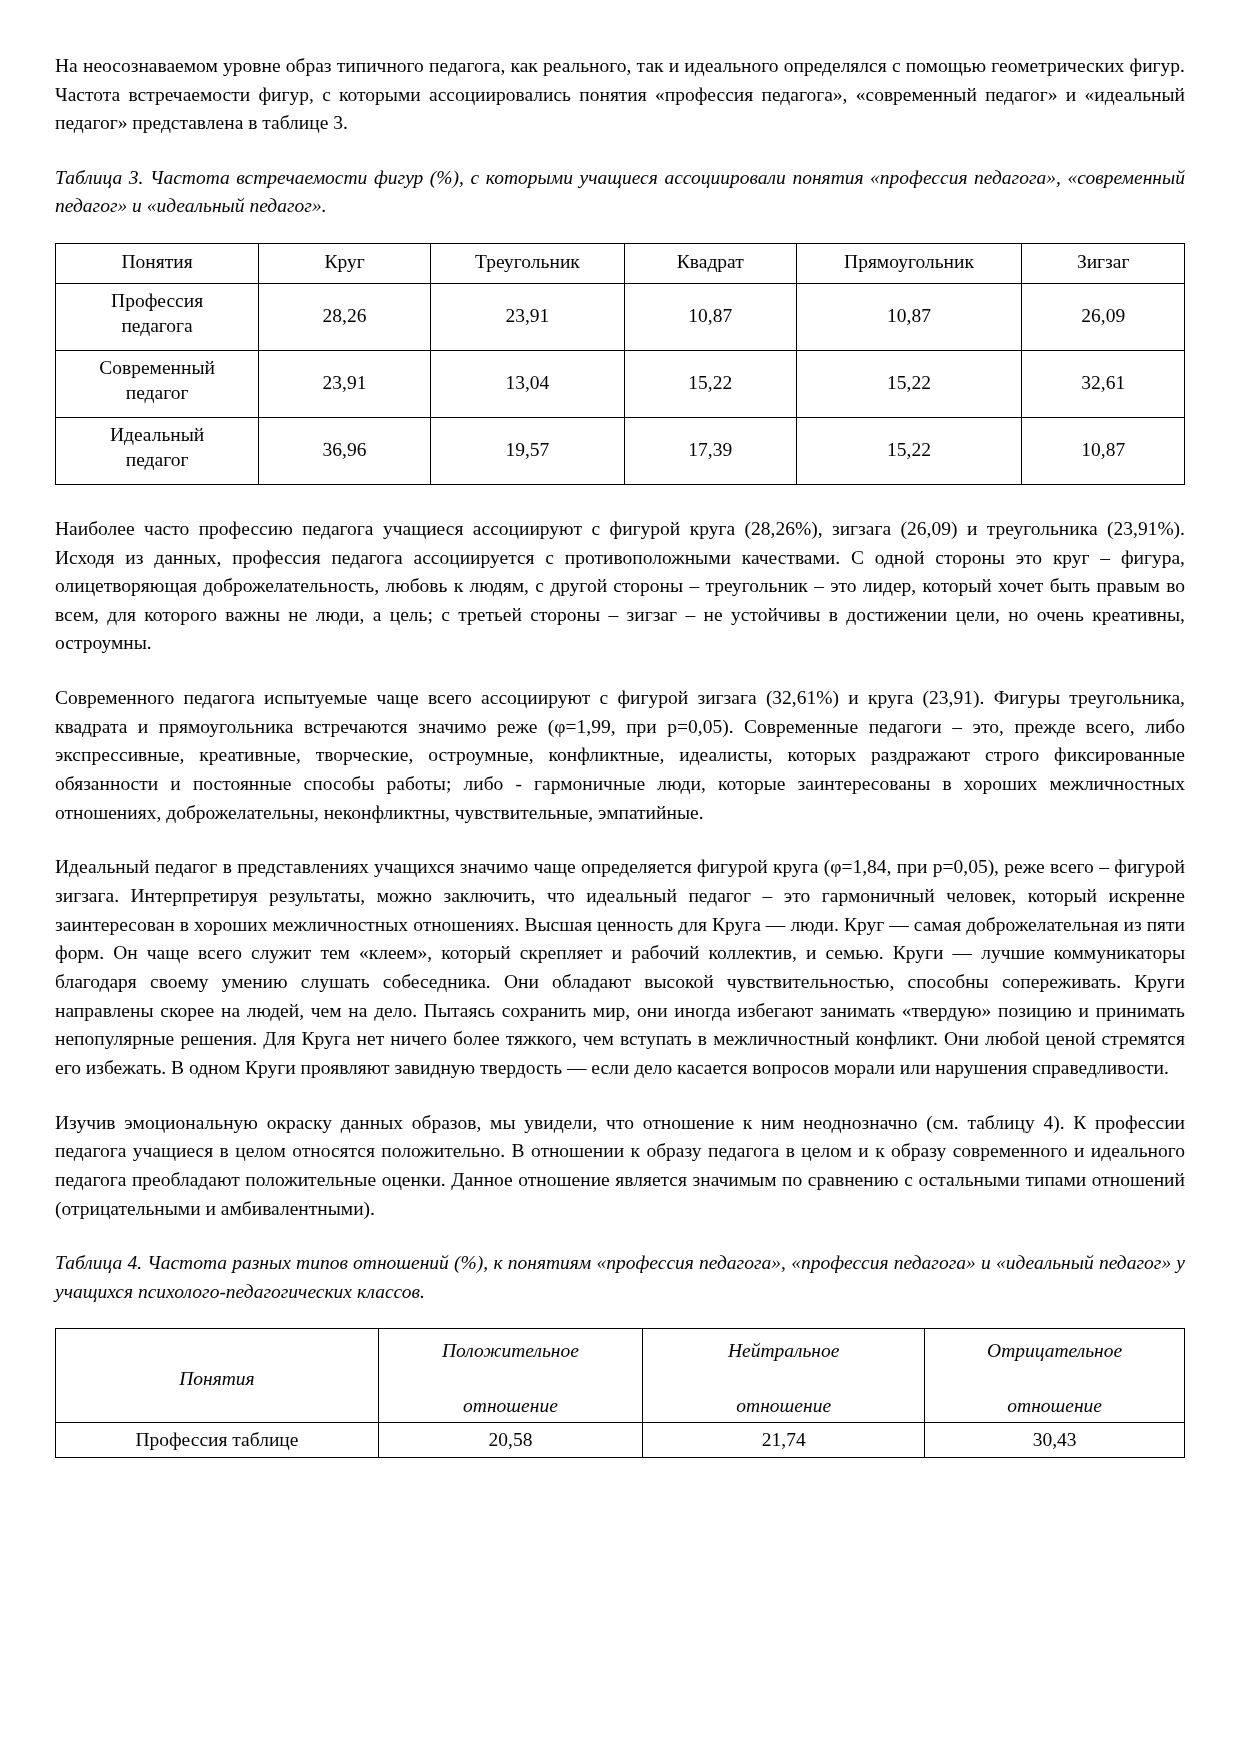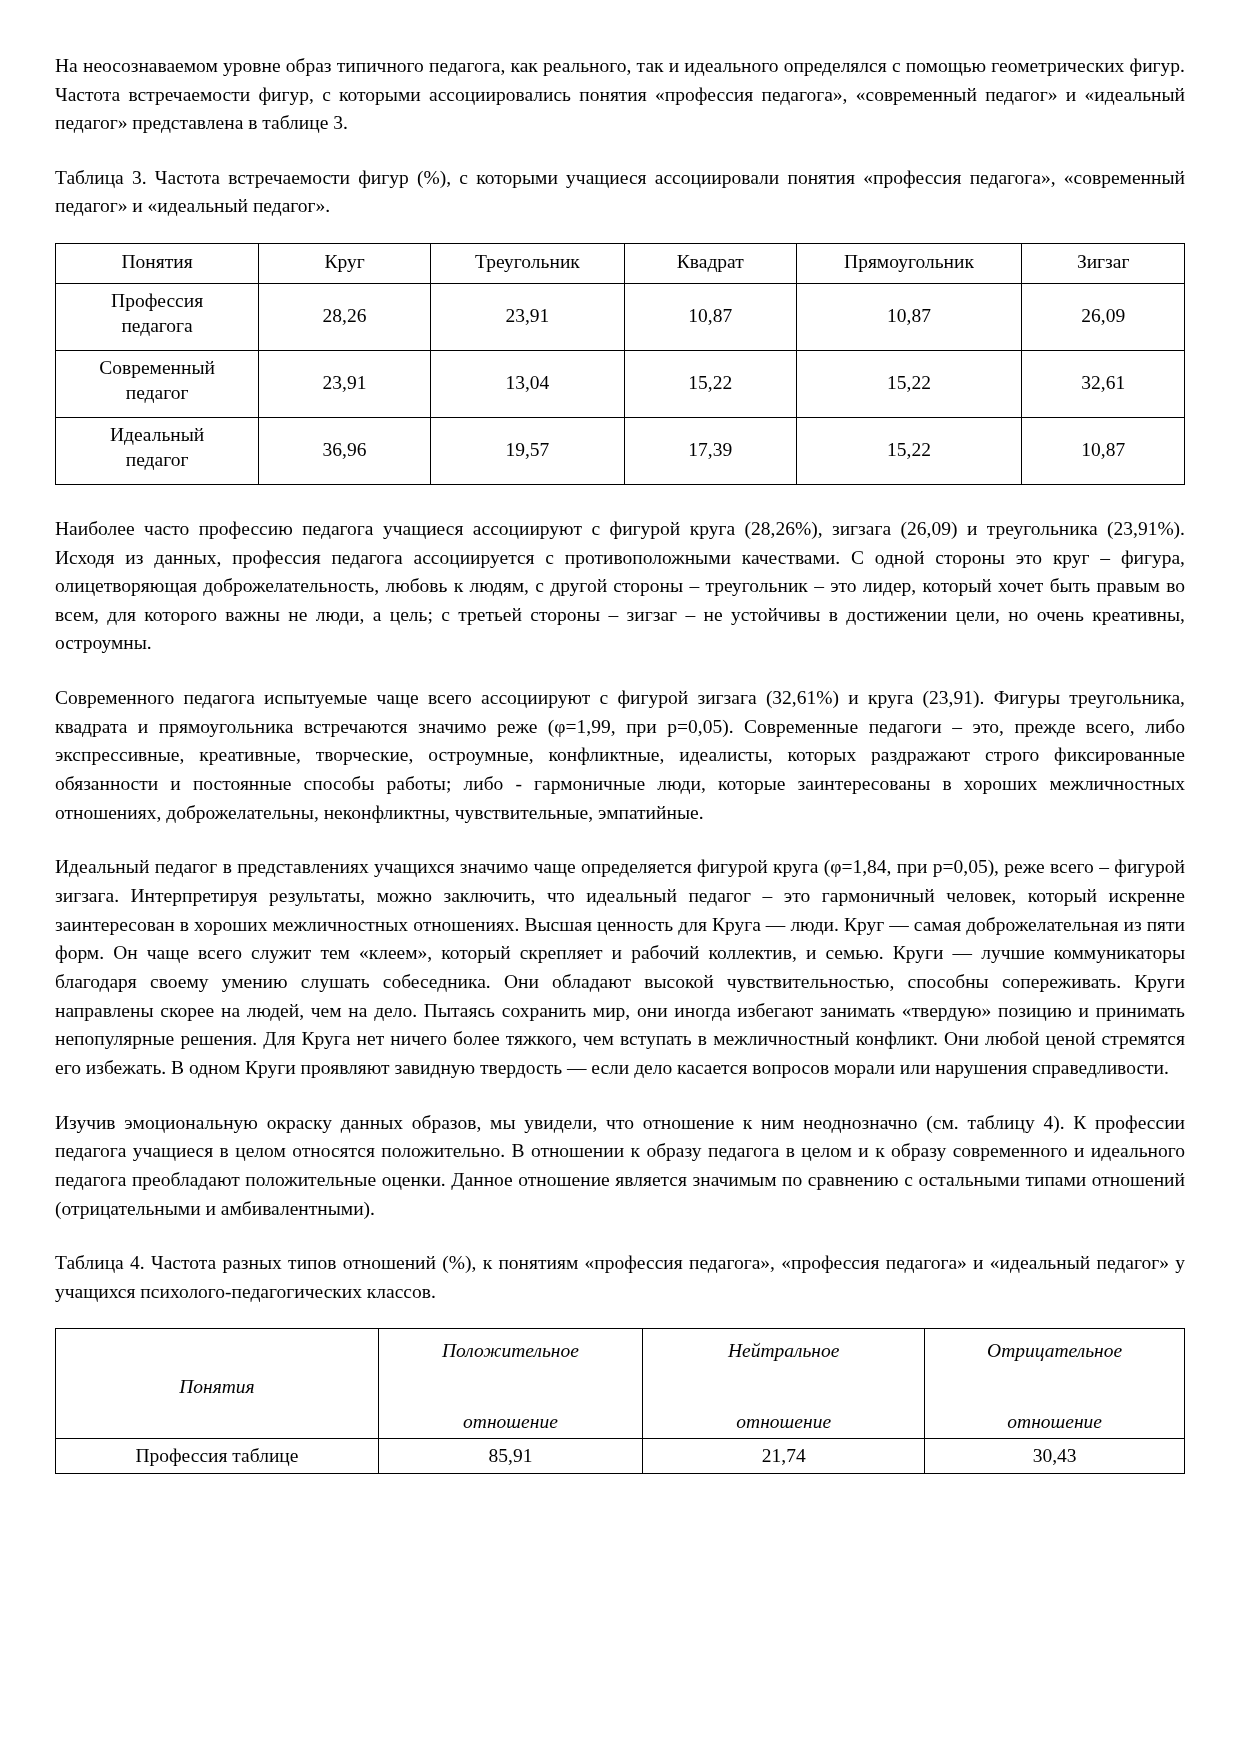--- a/index.html
+++ b/index.html
@@ -23,20 +23,21 @@
     font-size: 19.5px;
     line-height: 1.47;
     text-align: justify;
     margin: 0 0 26px 0;
     text-indent: 0;
     hyphens: none;
   }
   .caption {
     font-size: 19.5px;
     line-height: 1.45;
+    font-style: italic;
     text-align: justify;
     margin: 0 0 22px 0;
   }
   table.data {
     border-collapse: collapse;
     width: 100%;
     margin: 0 0 30px 0;
     table-layout: fixed;
   }
   table.data td, table.data th {
@@ -72,21 +73,21 @@
   table.t4 col.d3 { width: 230px; }
   table.t4 th.hdr {
     vertical-align: top;
     padding-top: 12px;
     padding-bottom: 6px;
     line-height: 1.0;
     font-style: italic;
   }
   table.t4 th.hdr .l2 {
     display: block;
-    margin-top: 52px;
+    margin-top: 36px;
   }
   table.t4 th.hdr-first {
     vertical-align: middle;
   }
   table.t4 td {
     padding-top: 4px;
     padding-bottom: 5px;
   }
 </style>
 </head>
@@ -184,20 +185,20 @@
         </th>
         <th class="hdr">
           <span>Отрицательное</span>
           <span class="l2">отношение</span>
         </th>
       </tr>
     </thead>
     <tbody>
       <tr>
         <td>Профессия таблице</td>
-        <td>85,91</td>
+        <td>20,58</td>
         <td>21,74</td>
         <td>30,43</td>
       </tr>
     </tbody>
   </table>
 
 </div>
 
 </body></html>

